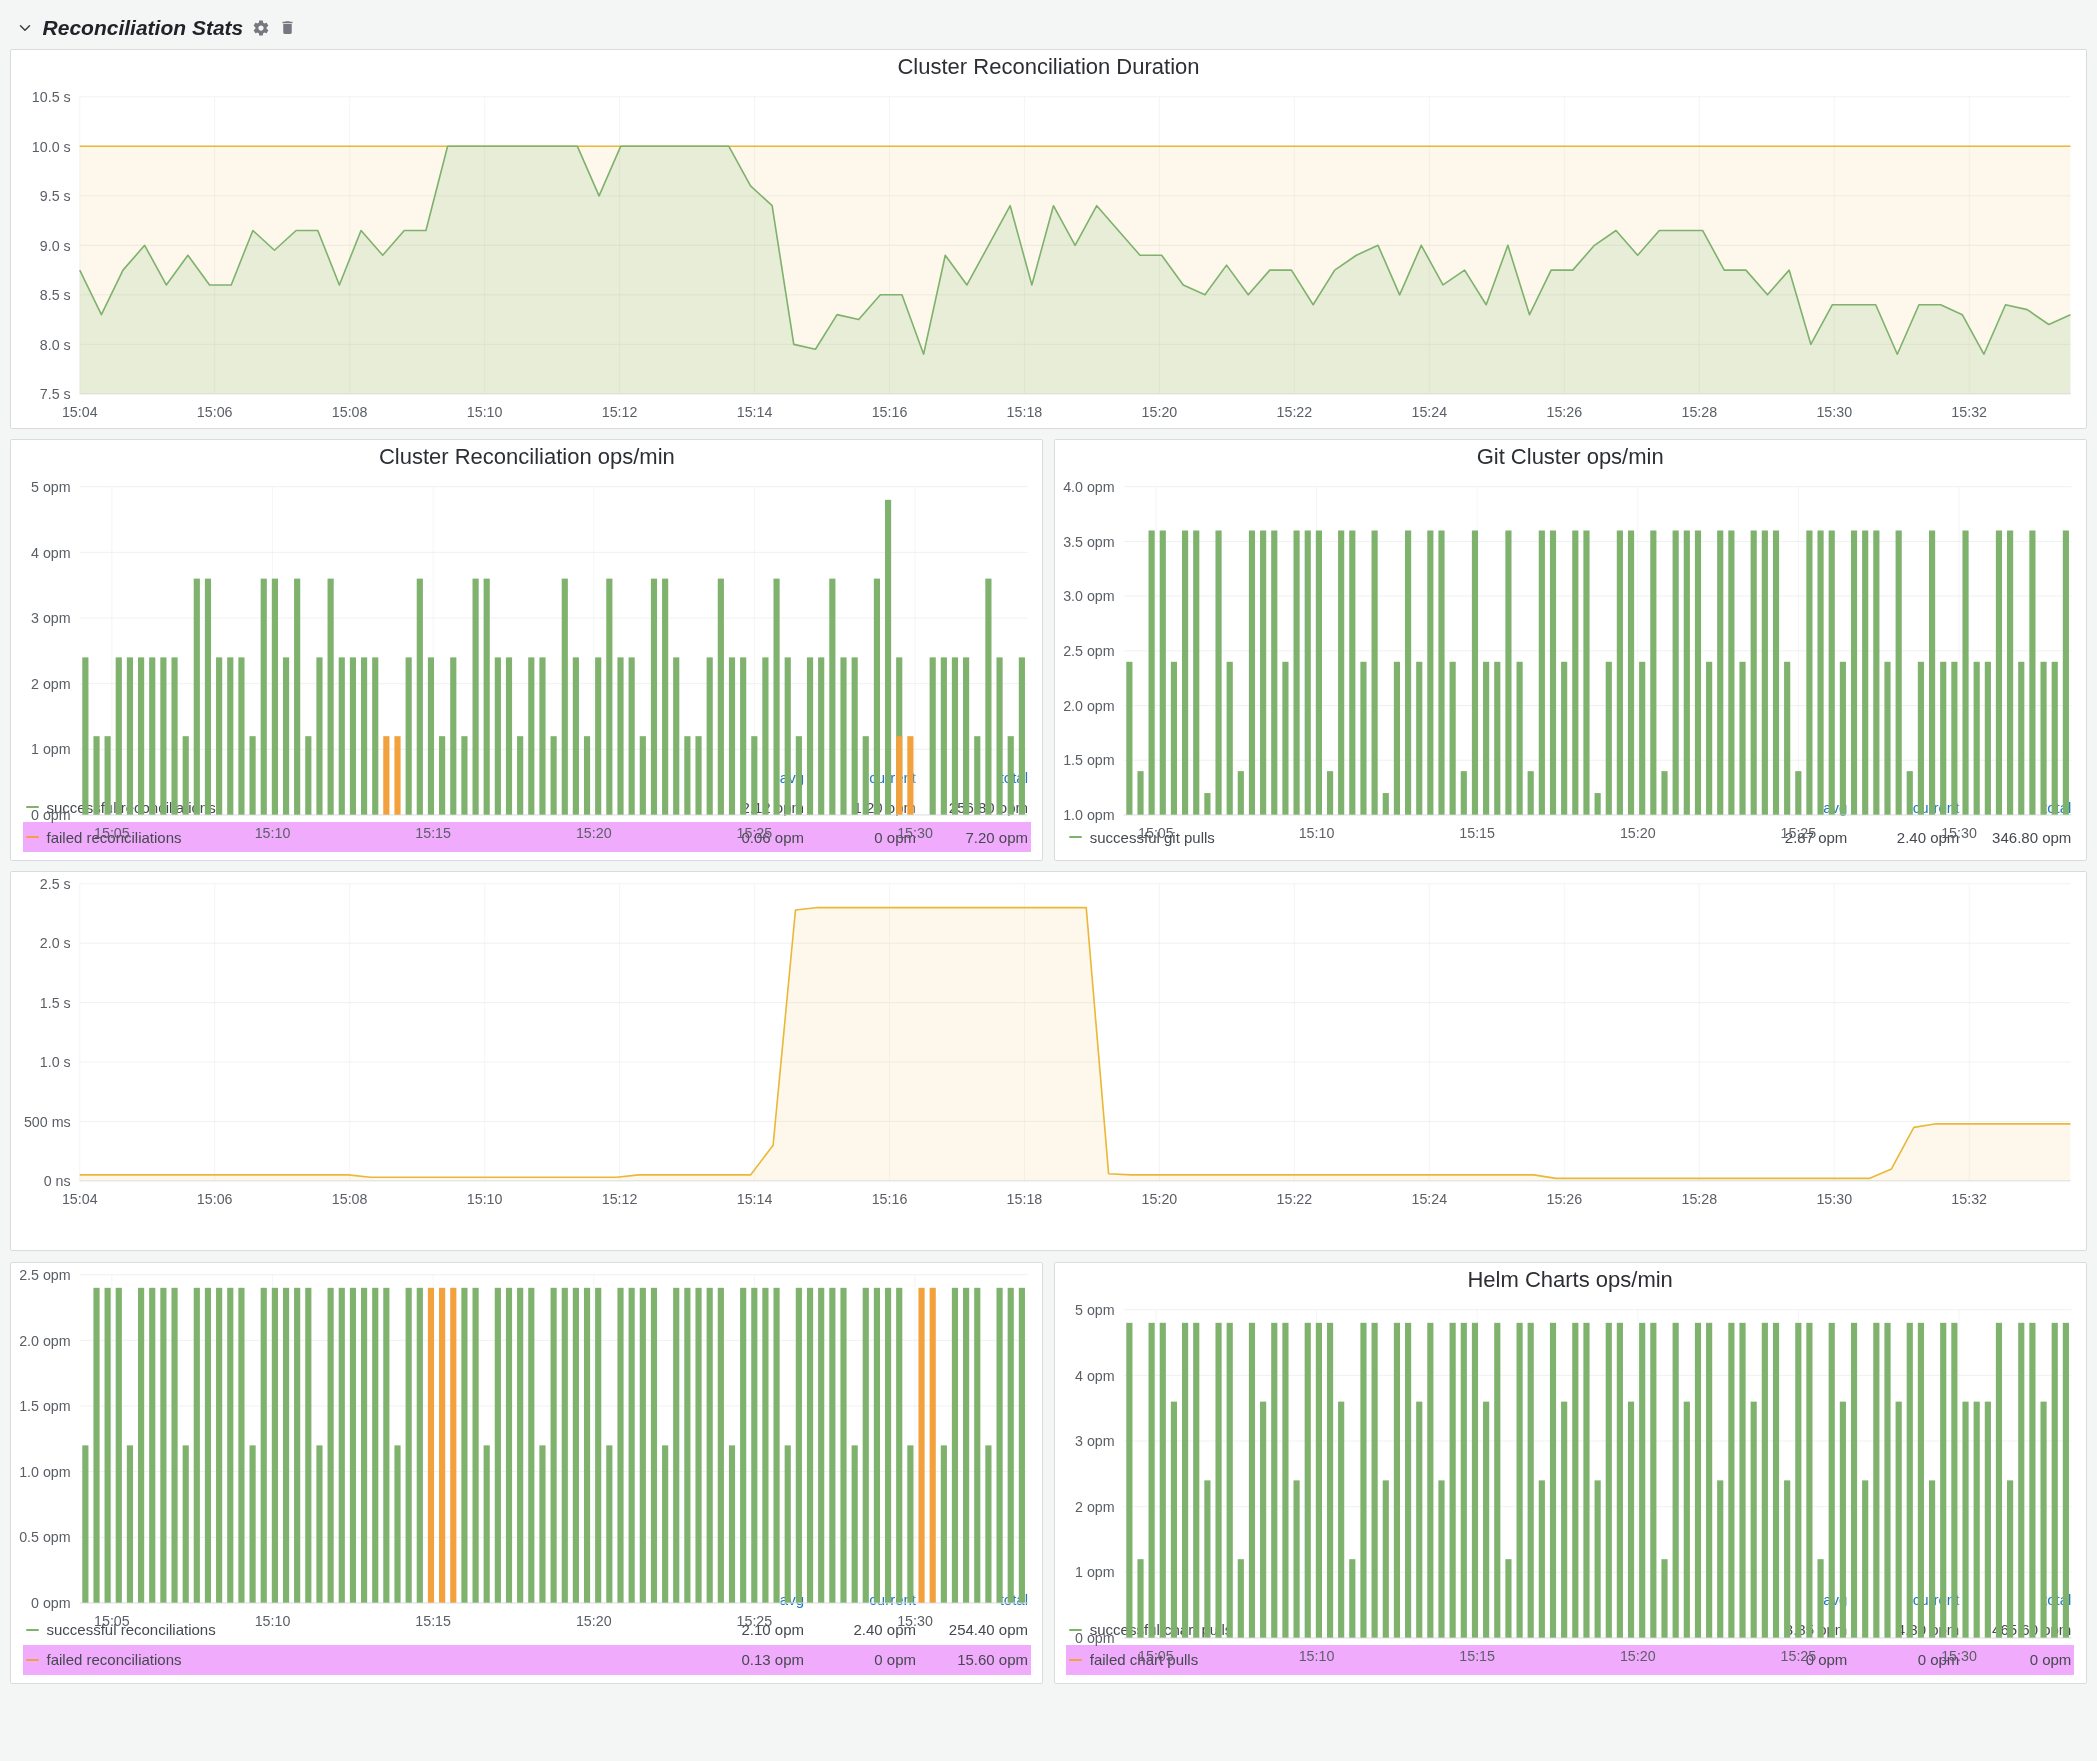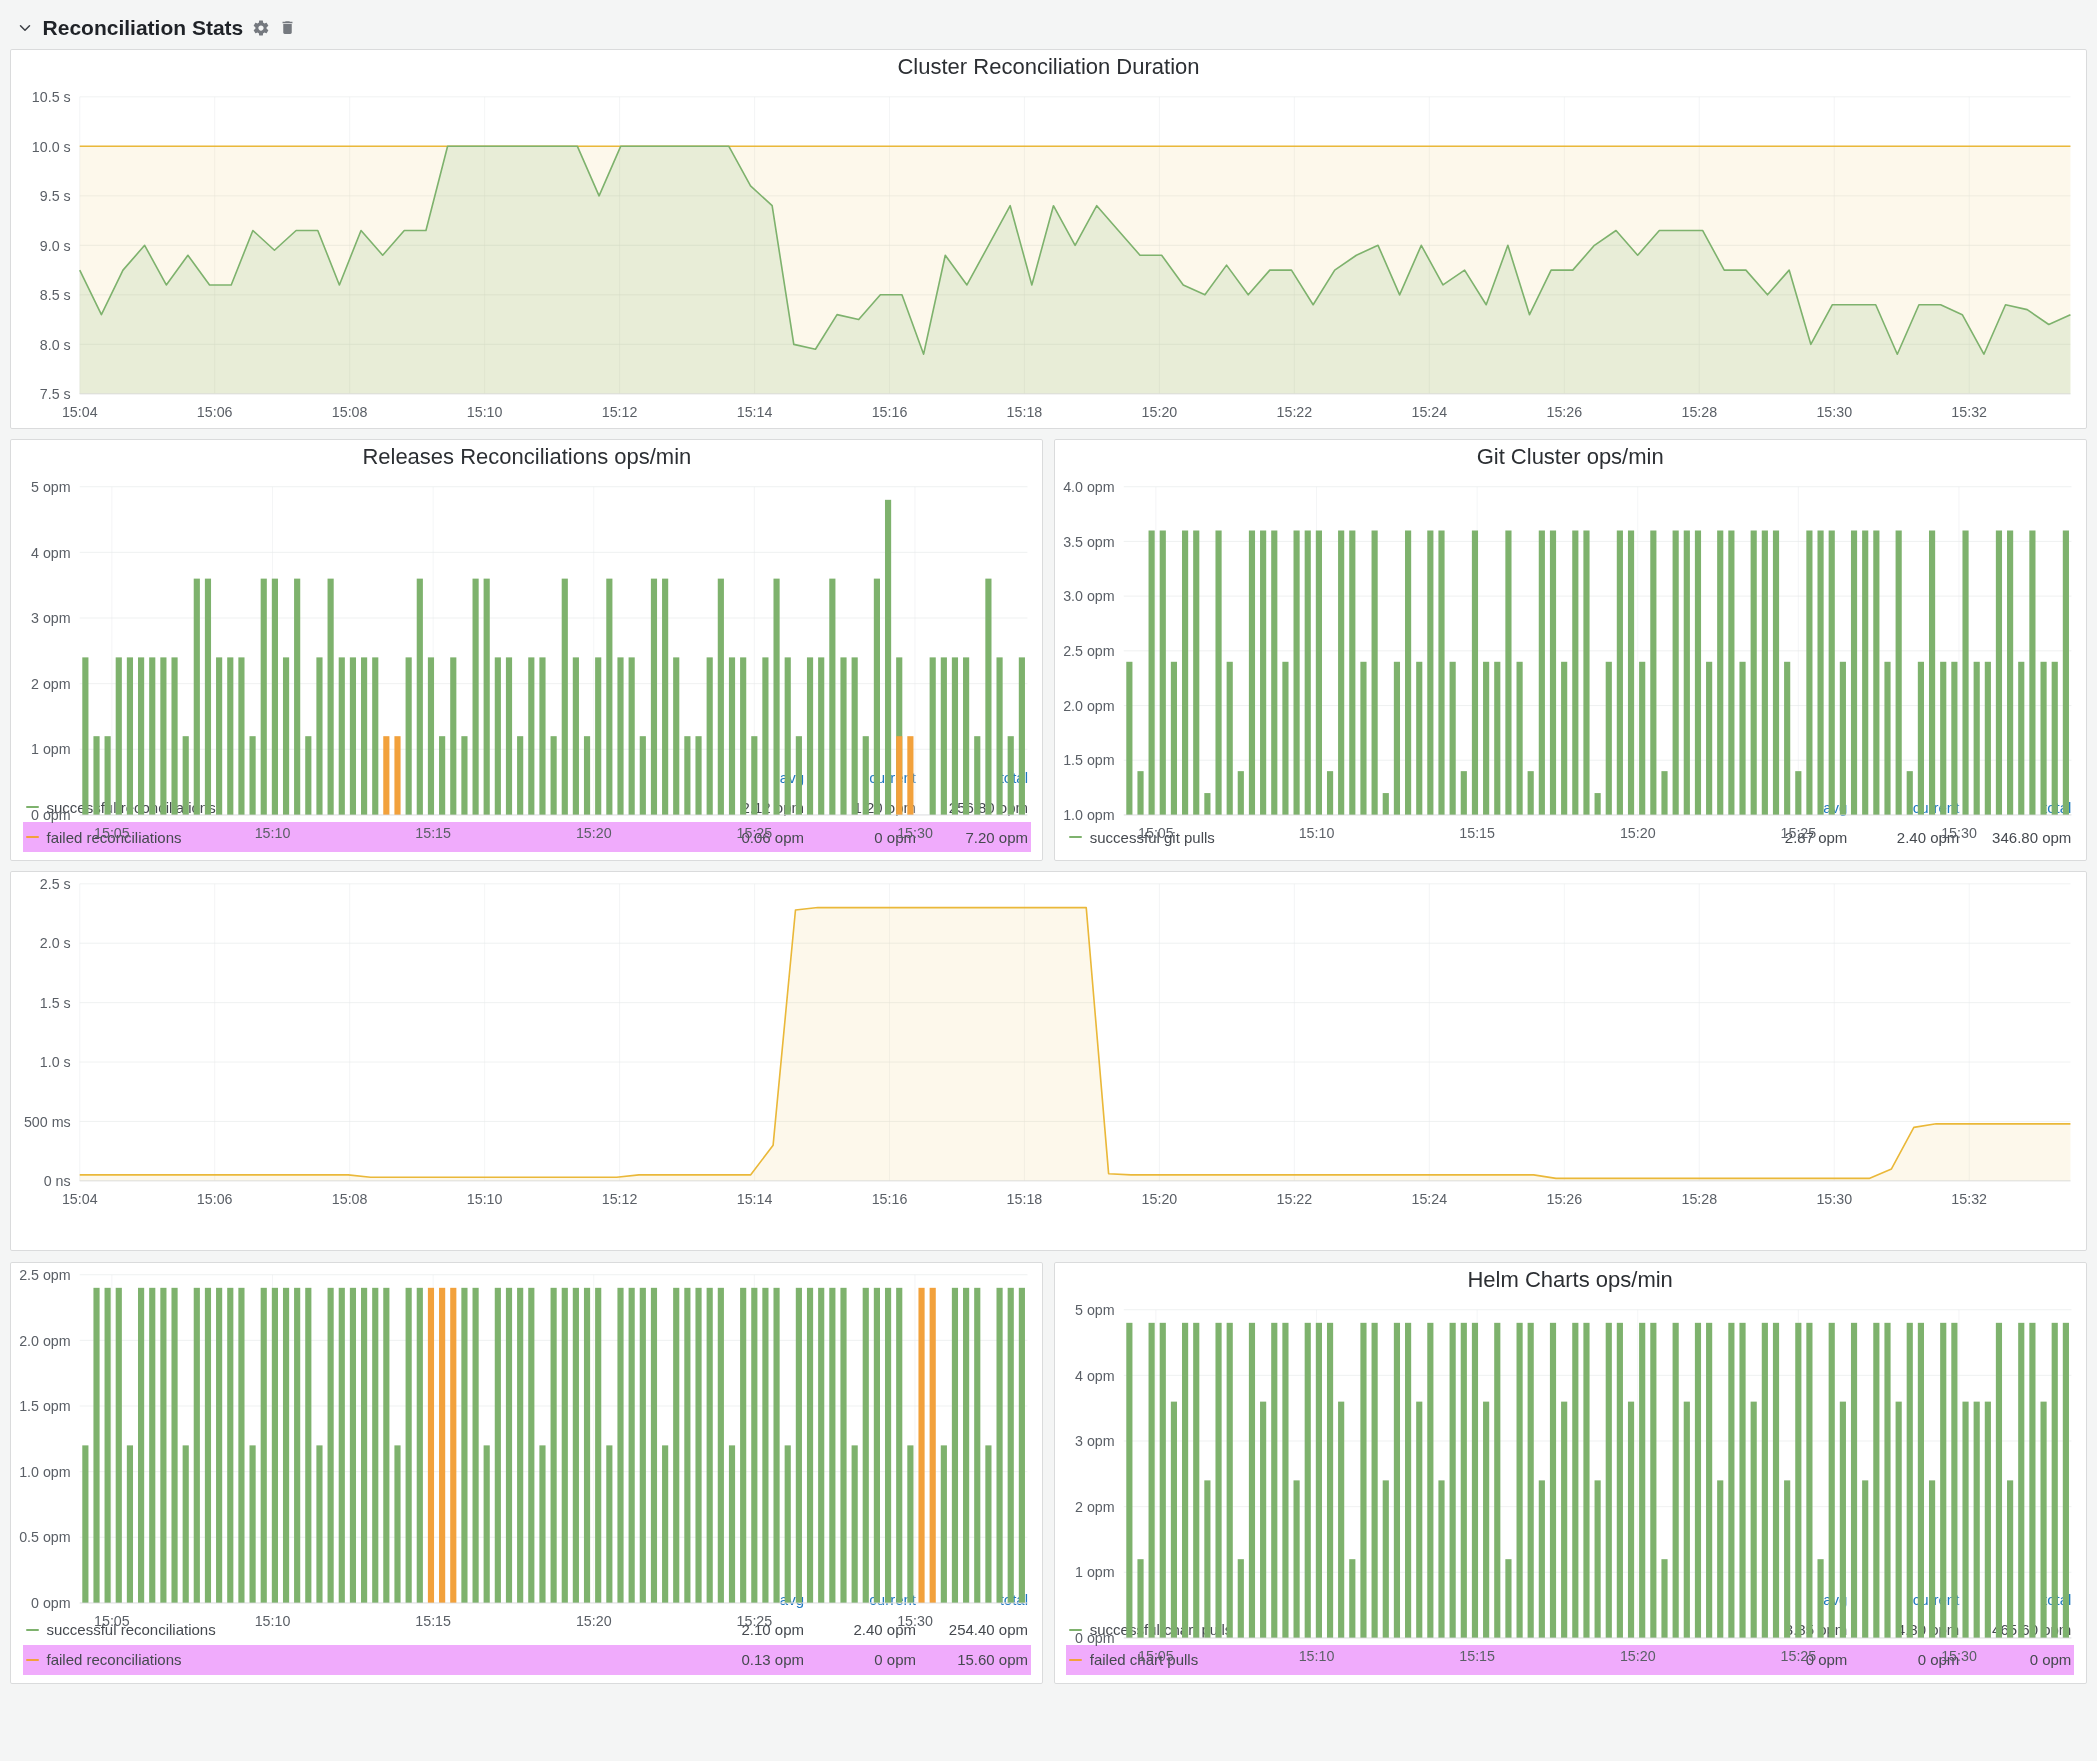--- a/index.html
+++ b/index.html
@@ -1,20 +1,20 @@
 <!DOCTYPE html>
 <html style="font-size:10.4px"><head>
 <meta charset="utf-8">
 <style>
   * { box-sizing: border-box; margin: 0; padding: 0; }
   html,body { background:#f4f5f5; font-family:"Liberation Sans", sans-serif; color:#2f3237; }
   body { width:2097px; min-height:1761px; }
   .dash { padding:5.2px 10.4px 15.6px; }
   .section-header { display:flex; align-items:center; gap:9px; padding:10.4px 5.2px 9px; }
-  .section-title { font-size:21px; font-weight:700; color:#1f2227; }
+  .section-title { font-size:21px; font-weight:700; color:#1f2227;font-style:italic; }
   .sec-icon { color:#75797f; display:inline-flex; }
   .row { display:flex; gap:10.4px; margin-bottom:10.4px; }
   .panel { background:#ffffff; border:0.6px solid #dadbdc; border-radius:1.9px; display:flex; flex-direction:column; overflow:hidden; }
   .panel-full { width:100%; height:380px; }
   .panel-half { flex:1; height:422px; }
   .panel-title { height:35px; flex:0 0 35px; display:flex; align-items:center; justify-content:center; font-size:22px; font-weight:500; color:#2c2f33; }
   .chart { flex:1 1 auto; position:relative; }
   .chart svg { position:absolute; left:0; top:0; }
   text.tick { font:22px "Liberation Sans", sans-serif; fill:#5a5f66; }
   .legend { flex:0 0 auto; padding:2.6px 11.7px 7.8px 11.7px; }
@@ -103,21 +103,21 @@
             <text x="2603.627118644068" y="512" text-anchor="middle" class="tick">15:28</text>
             <text x="2811.762711864407" y="512" text-anchor="middle" class="tick">15:30</text>
             <text x="3019.898305084746" y="512" text-anchor="middle" class="tick">15:32</text>
           </svg>
         </div>
     </div>
   </div>
 
   <div class="row">
     <div class="panel panel-half">
-      <div class="panel-title">Releases Reconciliations ops/min</div>
+      <div class="panel-title">Cluster Reconciliation ops/min</div>
       <div class="chart">
           <svg width="1032" height="375" viewBox="0 0 1591 578">
             <line x1="155.52542372881356" x2="155.52542372881356" y1="18" y2="524" stroke="#eef0f1" stroke-width="1"></line>
             <line x1="403.1525423728814" x2="403.1525423728814" y1="18" y2="524" stroke="#eef0f1" stroke-width="1"></line>
             <line x1="650.7796610169491" x2="650.7796610169491" y1="18" y2="524" stroke="#eef0f1" stroke-width="1"></line>
             <line x1="898.4067796610169" x2="898.4067796610169" y1="18" y2="524" stroke="#eef0f1" stroke-width="1"></line>
             <line x1="1146.0338983050847" x2="1146.0338983050847" y1="18" y2="524" stroke="#eef0f1" stroke-width="1"></line>
             <line x1="1393.6610169491526" x2="1393.6610169491526" y1="18" y2="524" stroke="#eef0f1" stroke-width="1"></line>
             <line x1="106" x2="1567" y1="18" y2="18" stroke="#e7e9ea" stroke-width="1"></line>
             <text x="92" y="26" text-anchor="end" class="tick">5 opm</text>

